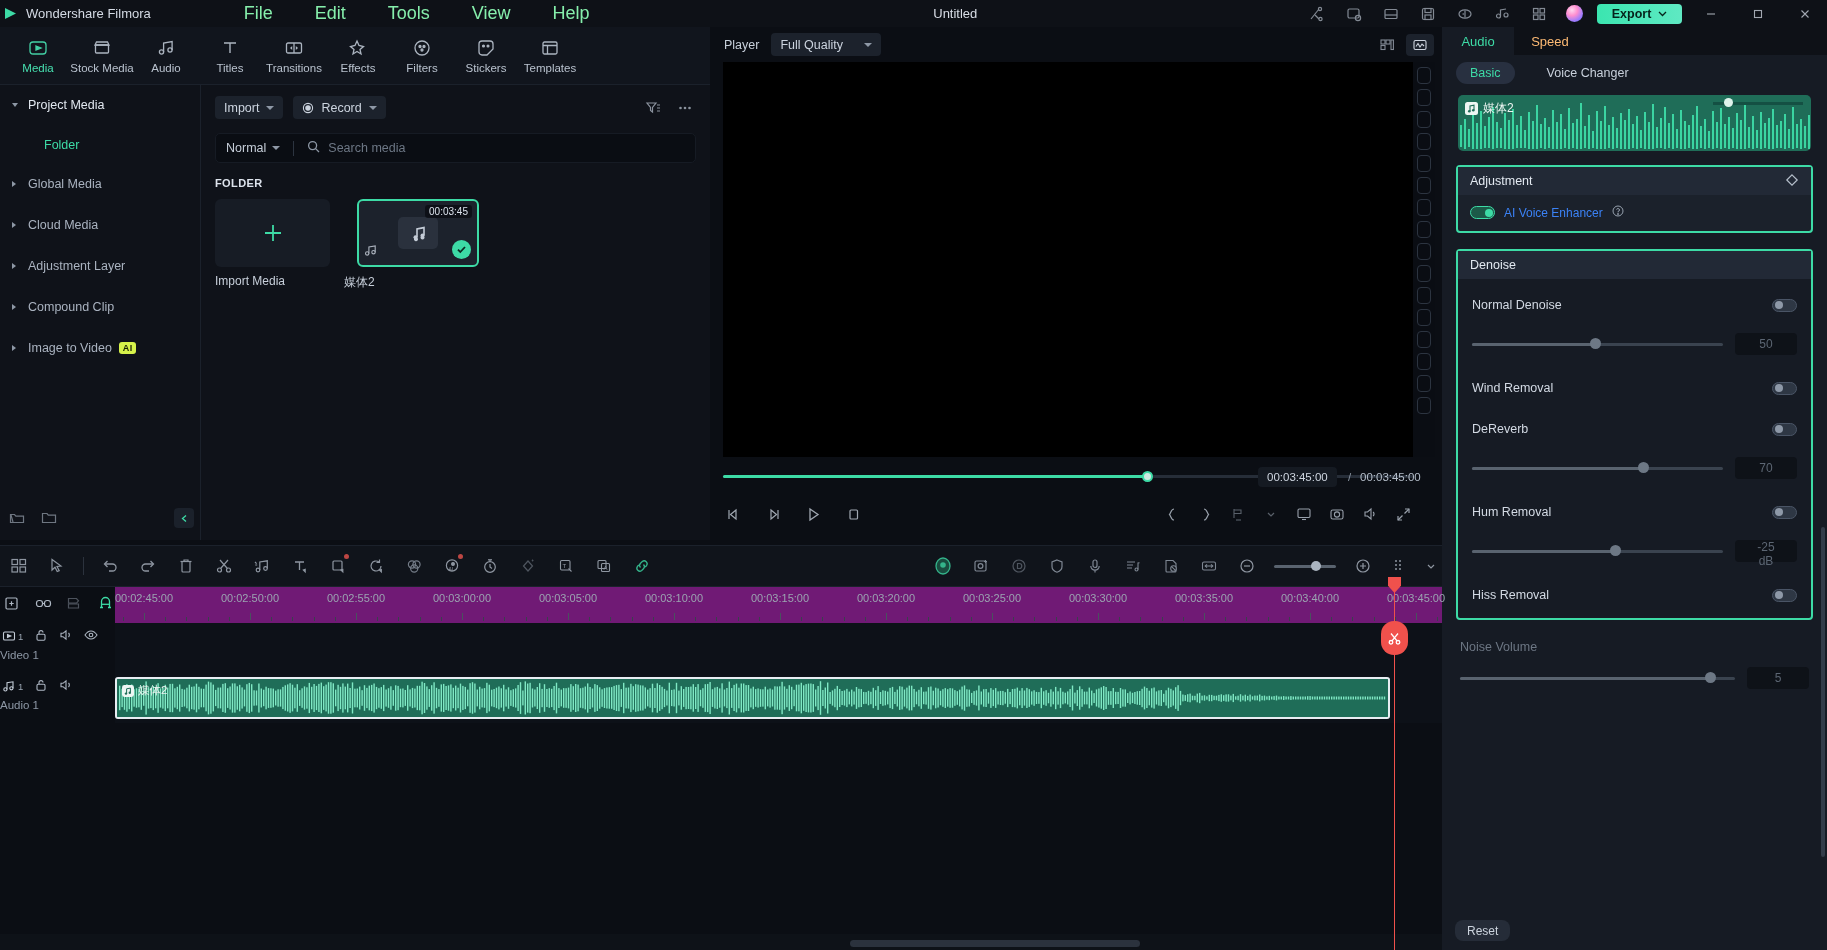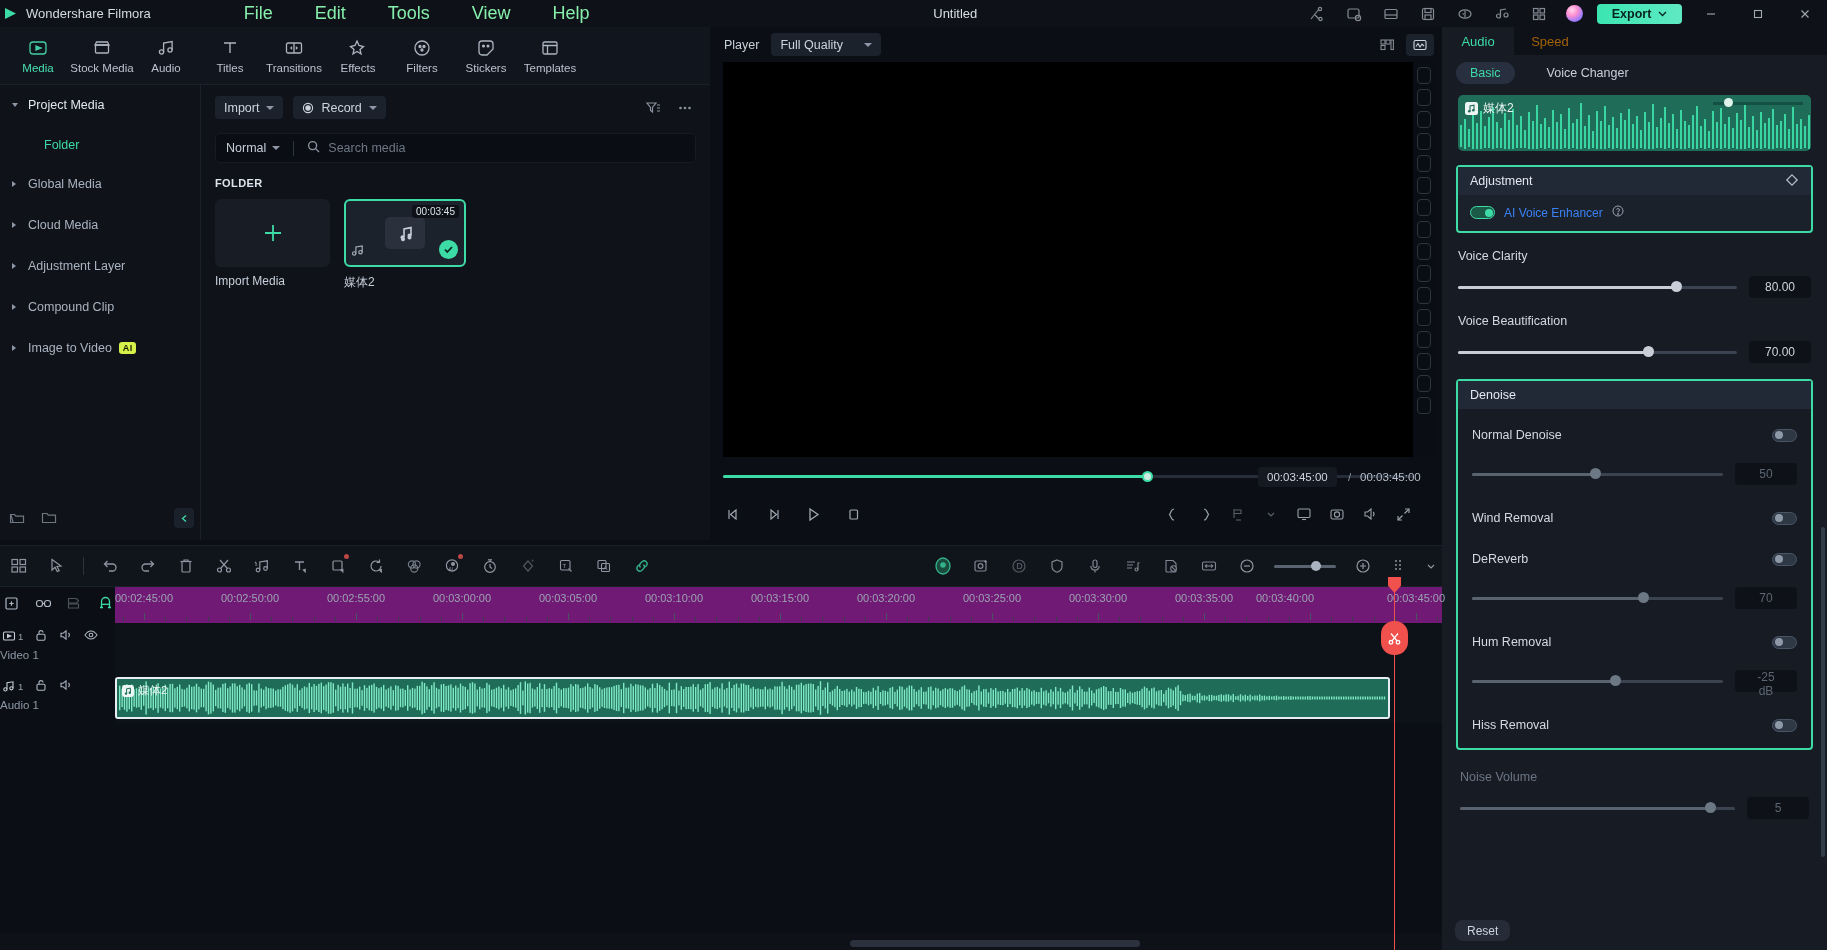--- a/index.html
+++ b/index.html
@@ -104,21 +104,21 @@
   }
   .mp-search input::placeholder{ color:#6d7785; }
   .folder-label { margin:14px 0 0 14px; font-size:11px; font-weight:bold; color:#dde3ec; letter-spacing:.4px; }
   .grid { display:flex; gap:14px; margin:10px 0 0 14px; }
   .import-card {
     width:115px;height:68px;border-radius:6px;background:#171c25;
     display:flex;align-items:center;justify-content:center;
   }
   .thumb {
     position:relative; width:122px;height:68px;border-radius:6px;background:#1c222c;
-    border:2px solid #3ddba6; overflow:hidden; display:flex;align-items:center;justify-content:center;
+    border:2px solid #3ddba6; overflow:hidden; display:flex;align-items:center;justify-content:center;margin-left:13px;
   }
   .thumb-dur {
     position:absolute; right:5px; top:4px; background:#0a0d13cc; color:#dbe2ec;
     font-size:10px; padding:1px 4px; border-radius:3px;
   }
   .thumb-note { width:40px;height:32px;border-radius:5px;background:#2a313d;display:flex;align-items:center;justify-content:center; }
   .thumb-corner { position:absolute; left:5px; bottom:5px; opacity:.85; }
   .thumb-check {
     position:absolute; right:6px; bottom:6px; width:19px;height:19px;border-radius:50%;
     background:#3ddba6; display:flex;align-items:center;justify-content:center;
@@ -152,21 +152,21 @@
   .pl-controls { position:absolute; left:723px; top:500px; width:690px; height:28px; display:flex; align-items:center; gap:20px;}
   .pc { width:20px;height:20px;display:flex;align-items:center;justify-content:center;opacity:.82; }
   .pl-right-controls { margin-left:auto; display:flex; align-items:center; gap:13px;}
 
   
   .rightpanel {
     position:absolute; left:1442px; top:27px; width:385px; height:923px;
     background:#161b24;
   }
   .rp-tabs { height:28px; display:flex; background:#0e1117; }
-  .rp-tab { width:72px; display:flex;align-items:center;justify-content:center;font-size:13px;color:#a16207; }
+  .rp-tab { width:72px; display:flex;align-items:center;justify-content:center;font-size:13px;color:#fdba74; }
   .rp-tab.active { background:#161b24; color:#3ddba6; }
   .rp-sub { height:36px; display:flex; align-items:center; padding-left:14px; gap:18px; }
   .chip { height:22px; border-radius:11px; padding:0 14px; display:flex;align-items:center; font-size:12.5px; }
   .chip.active { background:#283040; color:#3ddba6; }
   .chip.plain { color:#c8d0db; }
   .wavecard {
     margin:4px 16px 0 16px; height:56px; border-radius:5px; background:#1f6d58;
     position:relative; overflow:hidden;
   }
   .wavecard .wvlabel {
@@ -818,38 +818,20 @@
             <svg width="12" height="12" viewBox="0 0 12 12" fill="none" stroke="#97a1ae" stroke-width="1">
                 <circle cx="6" cy="6" r="5"></circle>
                 <path d="M4.6 4.6 a1.45 1.45 0 1 1 1.5 1.8 V7.4"></path>
                 <circle cx="6" cy="9" r=".5" fill="#97a1ae"></circle>
               </svg>
           </span>
         </div>
       </div>
     </div>
 
-    <div class="ctl">
-      <div class="ctl-lbl">Voice Clarity</div>
-      <div class="slider-row">
-        <div class="track">
-          <div class="fill" style="width:78%"></div>
-            <div class="knob" style="left:78%"></div>
-        </div>
-        <div class="numbox">80.00</div>
-      </div>
-      <div class="ctl-lbl">Voice Beautification</div>
-      <div class="slider-row">
-        <div class="track">
-          <div class="fill" style="width:68%"></div>
-            <div class="knob" style="left:68%"></div>
-        </div>
-        <div class="numbox">70.00</div>
-      </div>
-    </div>
 
     <div class="denoise-sec">
       <div class="sec-hdr">
         <span>Denoise</span>
       </div>
 
       <div class="dn-row" style="margin-top:11px;">
         <span class="dn-lbl">Normal Denoise</span>
         <span class="dn-sp"></span>
         <span class="toggle">
@@ -1161,21 +1143,21 @@
     <div class="tlabel" style="left:135px">00:02:50:00</div>
     <div class="tlabel" style="left:241px">00:02:55:00</div>
     <div class="tlabel" style="left:347px">00:03:00:00</div>
     <div class="tlabel" style="left:453px">00:03:05:00</div>
     <div class="tlabel" style="left:559px">00:03:10:00</div>
     <div class="tlabel" style="left:665px">00:03:15:00</div>
     <div class="tlabel" style="left:771px">00:03:20:00</div>
     <div class="tlabel" style="left:877px">00:03:25:00</div>
     <div class="tlabel" style="left:983px">00:03:30:00</div>
     <div class="tlabel" style="left:1089px">00:03:35:00</div>
-    <div class="tlabel" style="left:1170px">00:03:40:00</div>
+    <div class="tlabel" style="left:1195px">00:03:40:00</div>
     <div class="tlabel" style="left:1301px">00:03:45:00</div>
     <div id="ticks">
         <div class="tick" style="left:29px"></div>
         <div class="tick minor" style="left:50.2px"></div>
         <div class="tick minor" style="left:71.4px"></div>
         <div class="tick minor" style="left:92.6px"></div>
         <div class="tick minor" style="left:113.8px"></div>
         <div class="tick minor" style="left:7.800000000000001px"></div>
         <div class="tick" style="left:135px"></div>
         <div class="tick minor" style="left:156.2px"></div>

